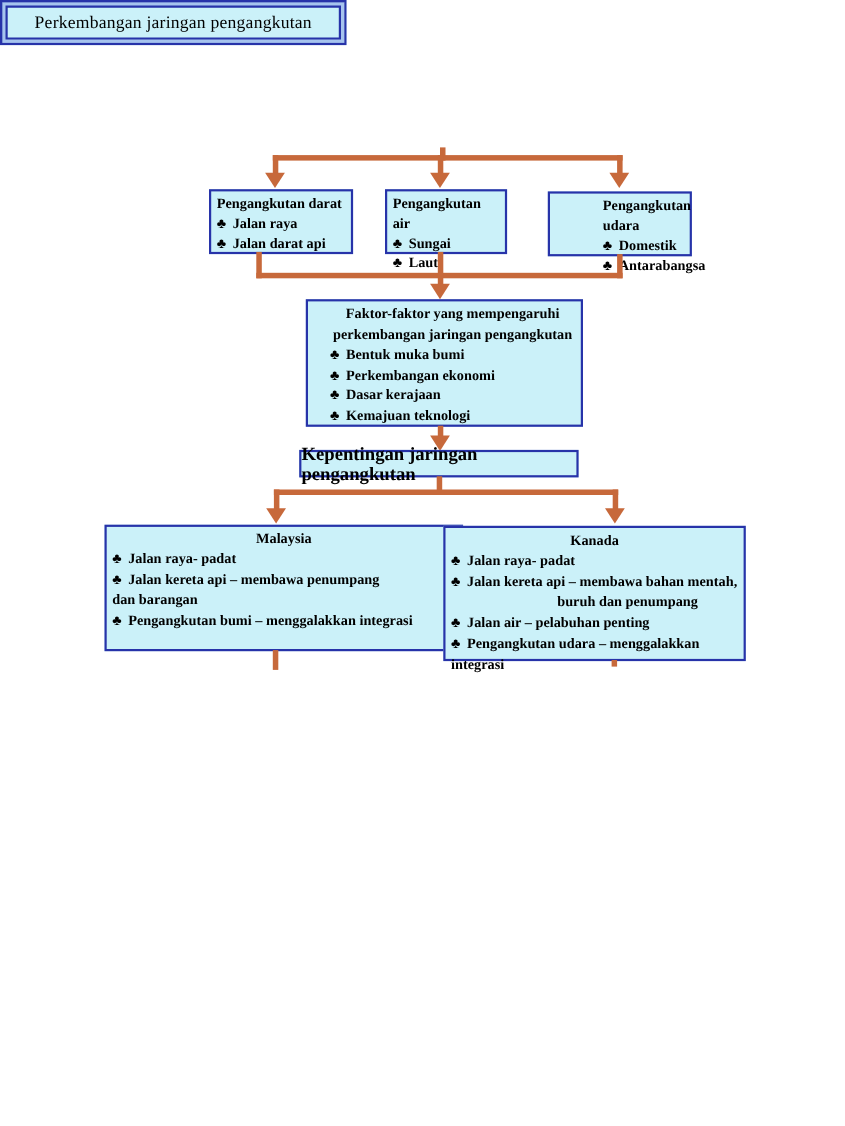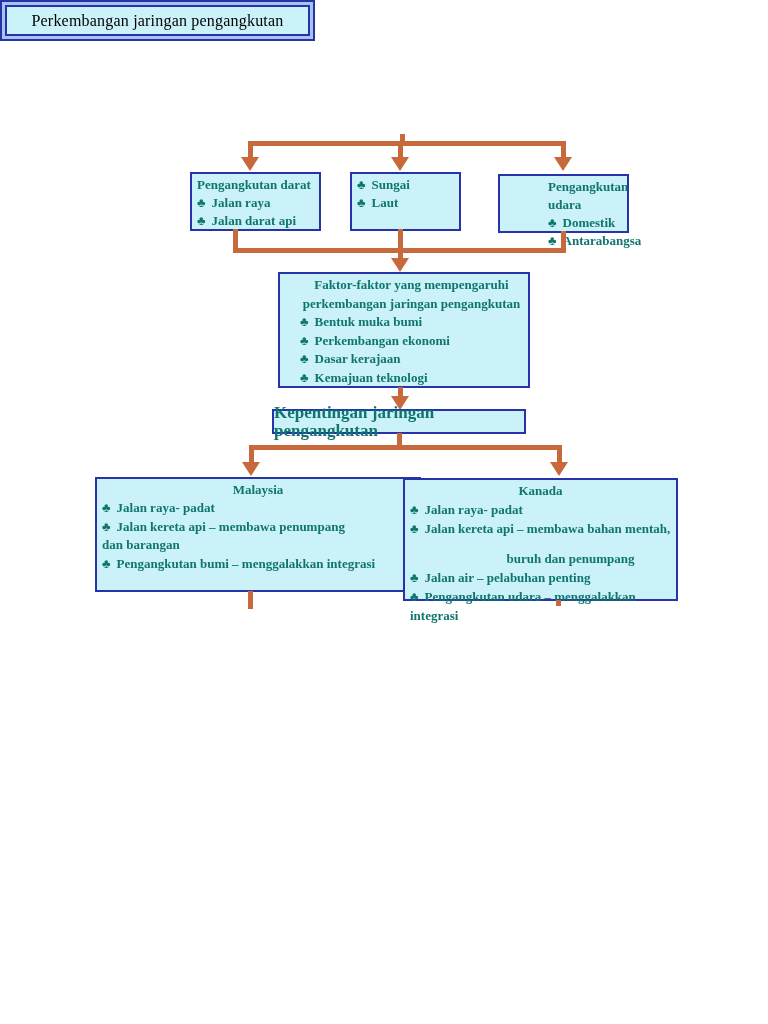--- a/index.html
+++ b/index.html
@@ -14,21 +14,21 @@
     background: #ffffff;
     overflow: hidden;
   }
 
   
   .box {
     position: absolute;
     background: #CBF1F9;
     border: 2px solid #2733A9;
     box-sizing: border-box;
-    color: #0f766e;
+    color: #000000;
     font-weight: bold;
     font-size: 13px;
     line-height: 18px;
     padding: 2px 5px 2px 5px;
   }
   .title-box {
     left: 248px; top: 99px; width: 311px; height: 37px;
     background: #CBF1F9;
     border: 2px solid #2733A9;
     box-shadow: inset 0 0 0 3px #A6C4EE, inset 0 0 0 5px #2733A9;
@@ -45,21 +45,21 @@
     display: flex; align-items: center; justify-content: center;
     font-size: 17px; padding: 0;
   }
   .malaysia-box { left: 95px;  top: 477px; width: 326px; height: 115px; line-height: 18.4px; }
   .kanada-box   { left: 403px; top: 478px; width: 275px; height: 123px; line-height: 18.8px; }
 
   .hdr-center { text-align: center; }
   .item { white-space: nowrap; }
   .bullet { display: inline-block; margin-right: 6px; }
   .cont-center { text-align: left; }
-  .cont-right  { text-align: center; padding-left: 60px; margin-top: 12px; }
+  .cont-right  { text-align: center; padding-left: 60px; }
 
   
   .v { position: absolute; width: 5px; background: #C7693B; }
   .h { position: absolute; height: 5px; background: #C7693B; }
   .ah {
     position: absolute; width: 0; height: 0;
     border-left: 9px solid transparent;
     border-right: 9px solid transparent;
     border-top: 14px solid #C7693B;
   }
@@ -119,20 +119,21 @@
     <div class="hdr">Pengangkutan darat</div>
     <div class="item">
       <span class="bullet">♣</span><span>Jalan raya</span>
     </div>
     <div class="item">
       <span class="bullet">♣</span><span>Jalan darat api</span>
     </div>
   </div>
 
   <div class="box air-box">
+    <div class="hdr">Pengangkutan air</div>
     <div class="item">
       <span class="bullet">♣</span><span>Sungai</span>
     </div>
     <div class="item">
       <span class="bullet">♣</span><span>Laut</span>
     </div>
   </div>
 
   <div class="box udara-box">
     <div class="hdr">Pengangkutan udara</div>

